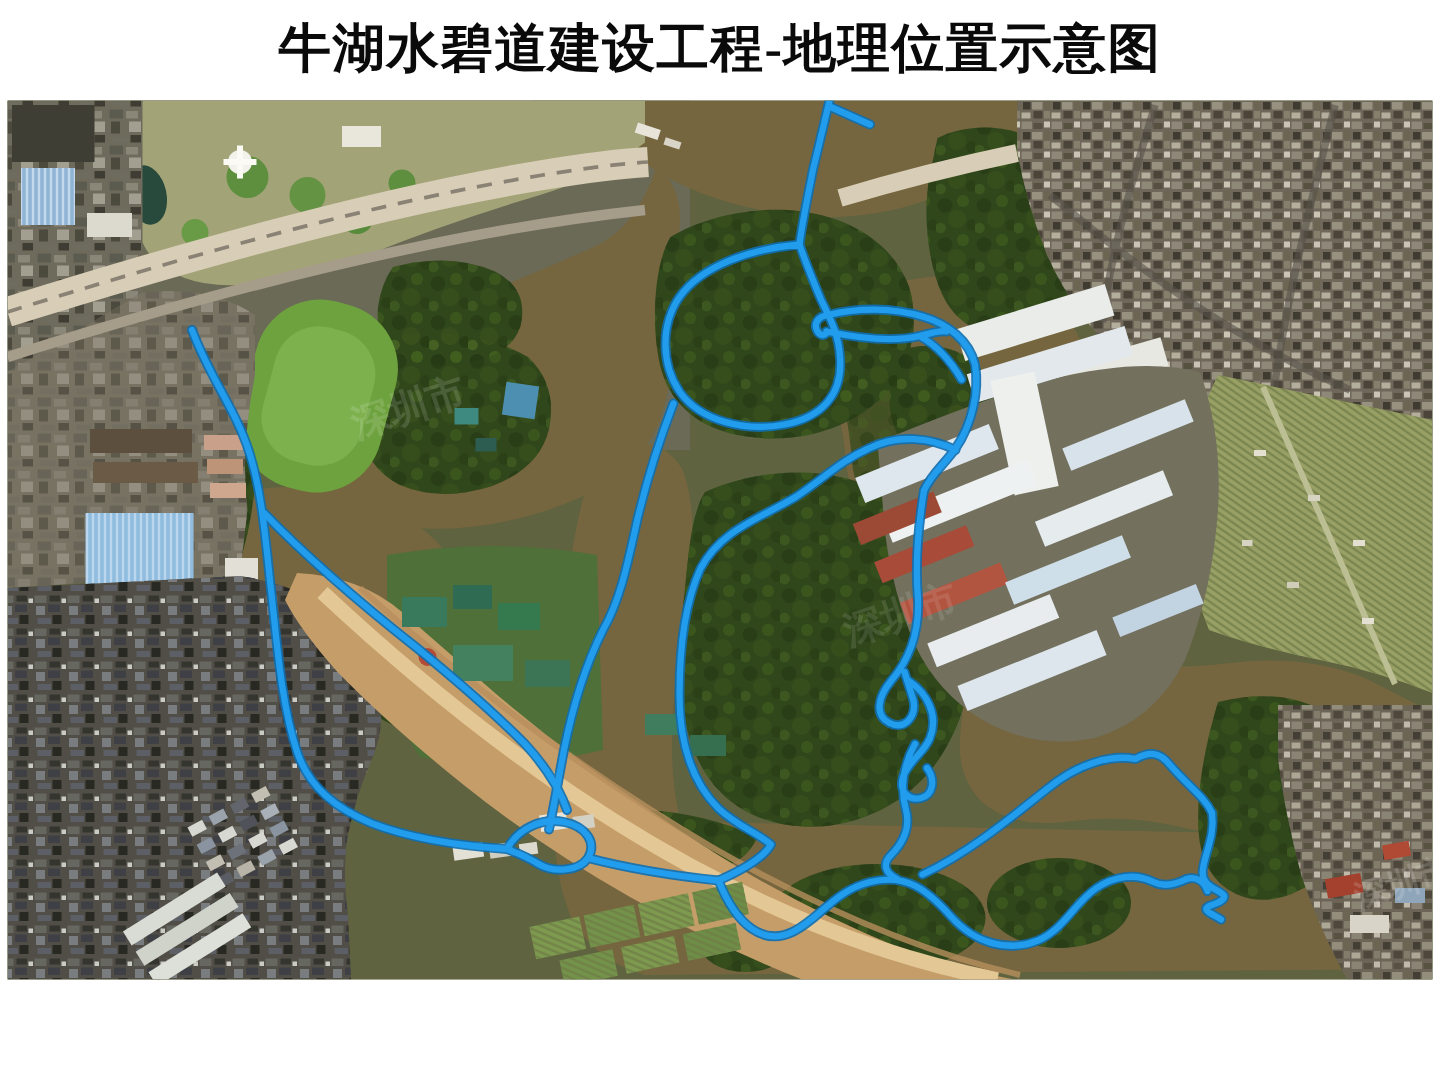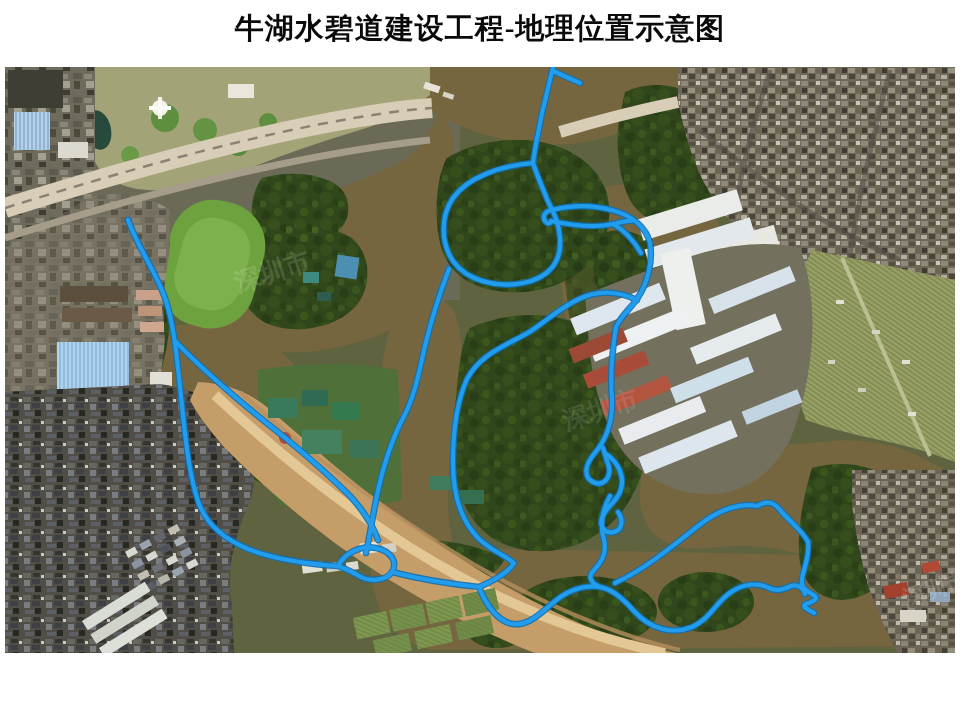--- a/index.html
+++ b/index.html
@@ -2,21 +2,21 @@
 <html><head>
 <meta charset="utf-8">
 <style>
   html,body{margin:0;padding:0;}
   body{
     width:960px;height:720px;background:#ffffff;position:relative;
     overflow:hidden;font-family:"Liberation Serif","DejaVu Serif",serif;
   }
   .title{
     position:absolute;top:10px;left:0;right:0;margin:0;
-    text-align:center;font-weight:bold;font-size:29px;line-height:1.3;
+    text-align:center;font-weight:bold;font-size:35px;line-height:1.3;
     color:#0a0a0a;letter-spacing:1px;
     font-family:"Liberation Serif","DejaVu Serif",serif;
   }
   .map-figure{
     position:absolute;left:5px;top:67px;width:950px;height:586px;
     overflow:hidden;background:#5c6140;
   }
   .map-figure svg{display:block;width:100%;height:100%;}
   .wm{font-family:"Liberation Serif","DejaVu Serif",serif;font-weight:bold;fill:#ffffff;}
 </style>

